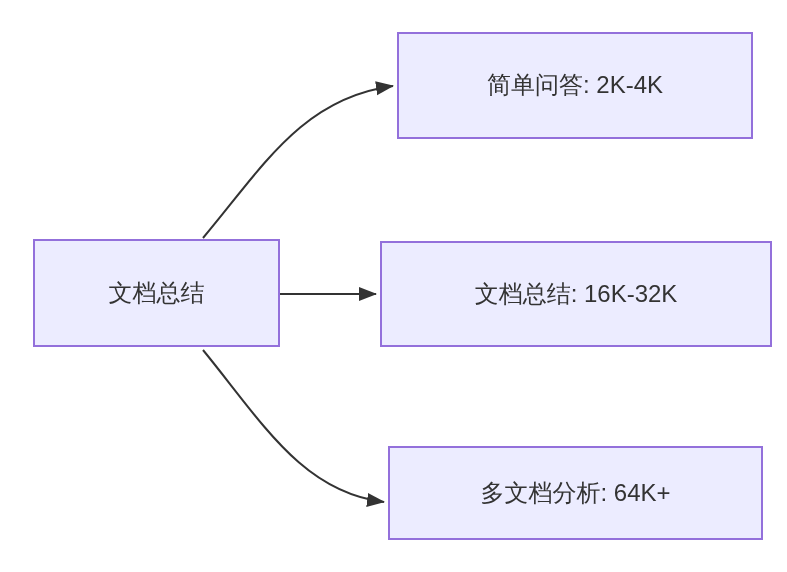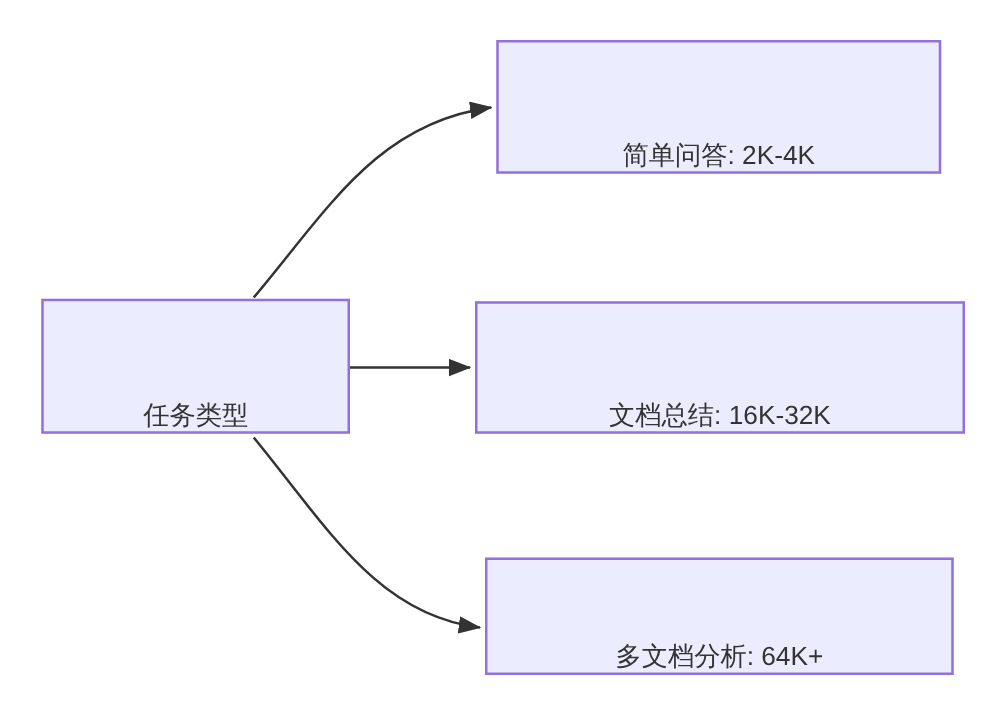--- a/index.html
+++ b/index.html
@@ -30,24 +30,24 @@
   .arrowhead-shape {
     fill: var(--edge, #333333);
     stroke: none;
   }
   .node {
     position: absolute;
     box-sizing: border-box;
     background: var(--node-fill, #ECECFF);
     border: 2px solid var(--node-border, #9370DB);
     color: var(--text, #333333);
-    font-size: 21px;
+    font-size: 24px;
     line-height: 1.2;
     display: flex;
-    align-items: flex-end;
+    align-items: center;
     justify-content: center;
     text-align: center;
     white-space: nowrap;
   }
   .node-root   { left: 33px;  top: 239px; width: 247px; height: 108px; }
   .node-b0     { left: 397px; top: 32px;  width: 356px; height: 107px; }
   .node-b1     { left: 380px; top: 241px; width: 392px; height: 106px; }
   .node-b2     { left: 388px; top: 446px; width: 375px; height: 94px; }
 </style>
 </head>
@@ -60,21 +60,21 @@
       <marker id="arrow" markerUnits="userSpaceOnUse" markerWidth="20" markerHeight="16" refX="17" refY="7" orient="auto">
         <path class="arrowhead-shape" d="M0,0 L18,7 L0,14 Z"></path>
       </marker>
     </defs>
     <path class="edge" d="M203,238 C262,168 302,98 393,86" marker-end="url(#arrow)"></path>
     <path class="edge" d="M280,294 L376,294" marker-end="url(#arrow)"></path>
     <path class="edge" d="M203,350 C262,422 302,492 384,502" marker-end="url(#arrow)"></path>
   </svg>
 
   <div class="node node-root">
-    <span>任务类型</span>
+    <span>文档总结</span>
   </div>
 
   <div class="node node-b0">
     <span>简单问答: 2K-4K</span>
   </div>
 
   <div class="node node-b1">
     <span>文档总结: 16K-32K</span>
   </div>
 

